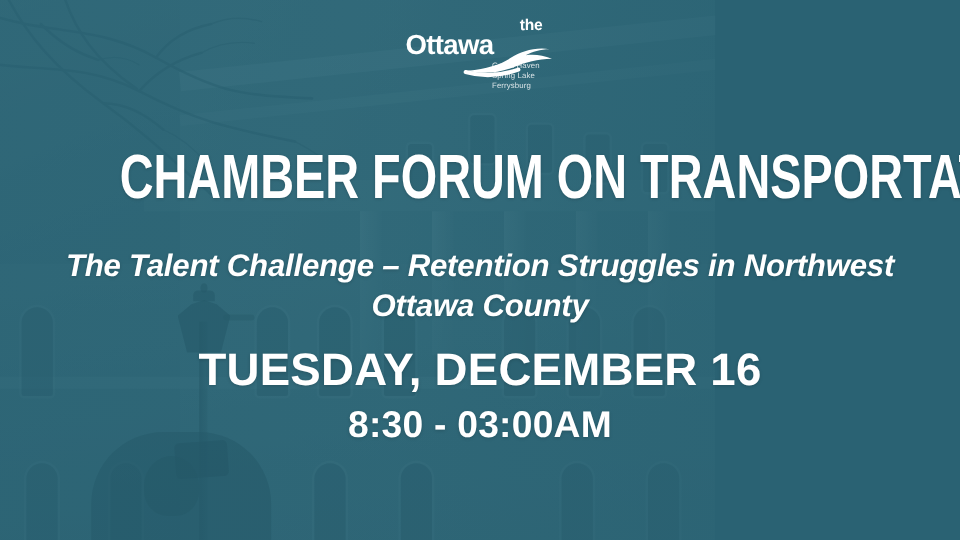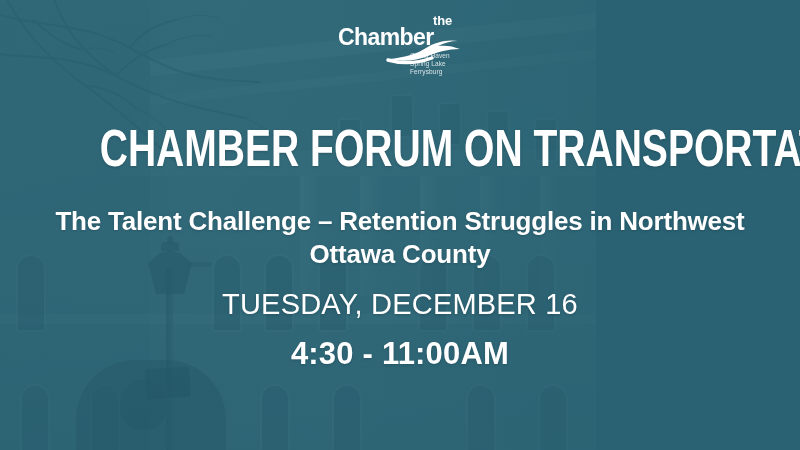--- a/index.html
+++ b/index.html
@@ -218,32 +218,33 @@
     transform: scaleX(1.02);
     white-space: nowrap;
     text-shadow: 0 1px 3px rgba(0,0,0,.18);
   }
   .subtitle {
     position: absolute;
     left: 40px; right: 40px; top: 205px;
     text-align: center;
     color: #ffffff;
     font-size: 26px;
+    font-style: italic;
     font-weight: bold;
     line-height: 1.28;
     letter-spacing: -.2px;
     text-shadow: 0 1px 3px rgba(0,0,0,.18);
   }
   .dateline {
     position: absolute;
     left: 0; right: 0; top: 290px;
     text-align: center;
     color: #ffffff;
-    font-size: 29px;
-    font-weight: normal;
+    font-size: 38px;
+    font-weight: bold;
     letter-spacing: .2px;
     line-height: 1;
     text-shadow: 0 1px 3px rgba(0,0,0,.18);
   }
   .timeline {
     position: absolute;
     left: 0; right: 0; top: 338px;
     text-align: center;
     color: #ffffff;
     font-size: 31px;
@@ -338,31 +339,31 @@
 
     <div class="photo-overlay"></div>
     <div class="photo-overlay2"></div>
   </div>
 
   <div class="solid-panel"></div>
 
   <div class="logo">
     <div class="logo-inner">
       <span class="logo-the">the</span>
-      <span class="logo-chamber">Chamber</span>
+      <span class="logo-chamber">Ottawa</span>
       <svg class="logo-swoosh" width="76" height="30" viewBox="0 0 76 30">
         <path d="M72 3 C 60 1, 48 5, 40 10 C 31 16, 20 19, 4 21 C 16 24, 30 23, 42 18 C 52 14, 62 11, 74 11 C 66 8, 60 7, 52 8 C 58 5, 64 3, 72 3 Z" fill="#ffffff"></path>
         <path d="M2 22 C 16 26, 32 25, 46 20" stroke="#ffffff" stroke-width="3.4" fill="none" stroke-linecap="round"></path>
       </svg>
       <span class="logo-towns">
         <span>Grand Haven</span><br>
         <span>Spring Lake</span><br>
         <span>Ferrysburg</span>
       </span>
     </div>
   </div>
 
   <div class="headline" style="transform: scaleX(0.750711);">CHAMBER FORUM ON TRANSPORTATION</div>
   <div class="subtitle">The Talent Challenge – Retention Struggles in Northwest Ottawa County</div>
   <div class="dateline">TUESDAY, DECEMBER 16</div>
-  <div class="timeline">4:30 - 11:00AM</div>
+  <div class="timeline">8:30 - 03:00AM</div>
 
 </div>
 
 </body></html>

